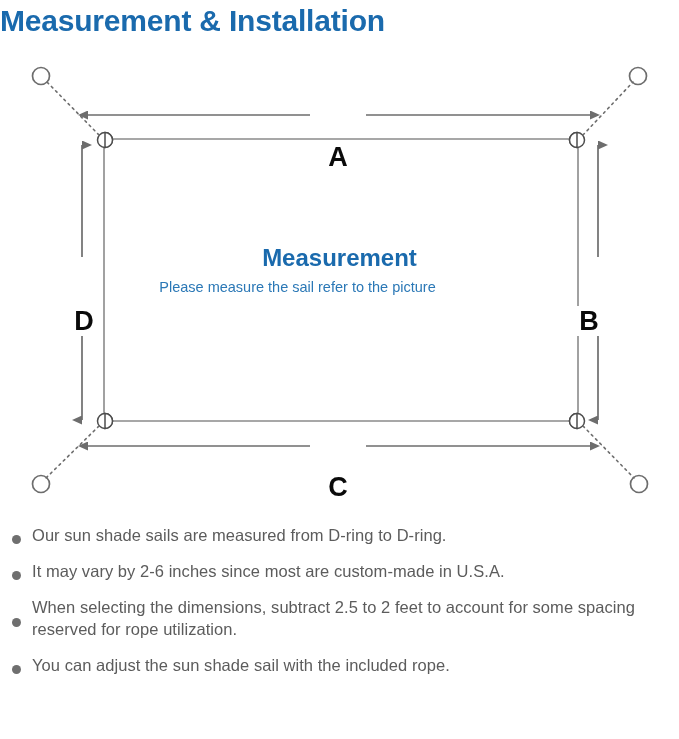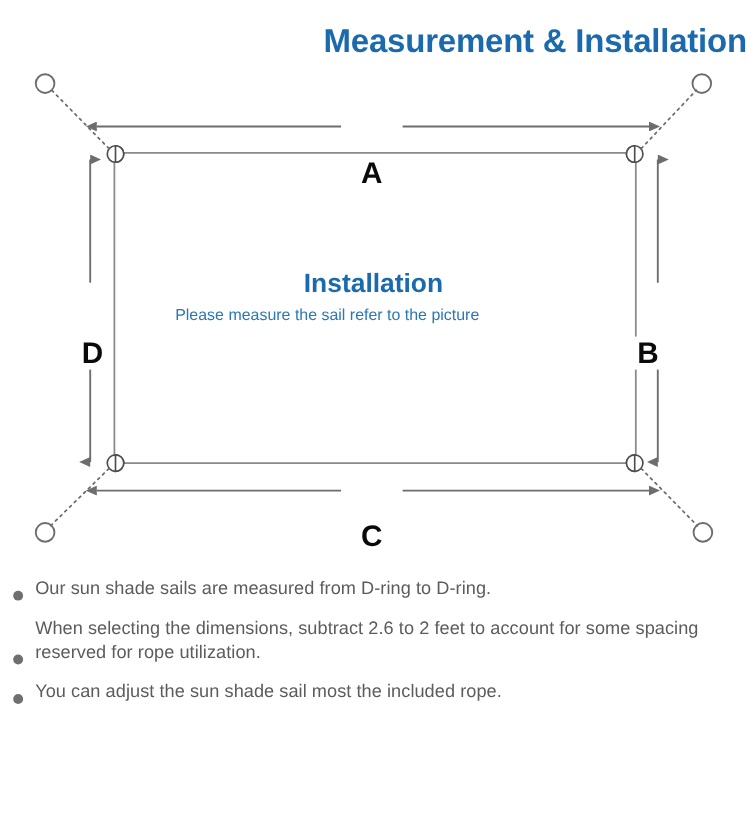--- a/index.html
+++ b/index.html
@@ -8,27 +8,27 @@
     background:#ffffff;
     font-family:"Liberation Sans", sans-serif;
     overflow:hidden;
     position:relative;
   }
   #page{position:relative;width:679px;height:739px;}
 
   .title{
     position:absolute;
     left:0;top:0;width:679px;
-    text-align:right;
+    text-align:left;
     font-size:30px;
     font-weight:bold;
     color:#1a6aad;
     letter-spacing:-0.2px;
     line-height:38px;
-    padding-top:19px;
+    padding-top:2px;
     box-sizing:border-box;
   }
 
   .diagram{
     position:absolute;
     left:0;top:44px;
     width:679px;height:470px;
   }
   .diagram svg{display:block;}
 
@@ -65,21 +65,21 @@
   .dim-d{left:66px;top:262px;width:36px;}
 
   .notes{
     position:absolute;
     left:0;top:524px;
     width:679px;
   }
   .note-item{
     position:relative;
     display:flex;
-    align-items:flex-end;
+    align-items:center;
     padding:0 14px 0 12px;
     margin-bottom:14px;
   }
   .note-bullet{
     flex:0 0 auto;
     width:9px;height:9px;
     border-radius:50%;
     background:#6f6f6f;
     margin-top:8px;
     margin-right:11px;
@@ -157,31 +157,35 @@
       <line x1="598" y1="101" x2="598" y2="213" stroke="#6d6d6d" stroke-width="1.7" marker-start="url(#ah-up)"></line>
       <line x1="598" y1="265" x2="598" y2="376" stroke="#6d6d6d" stroke-width="1.7" marker-end="url(#ah-down)"></line>
     </svg>
 
     <div class="dim-label dim-a">A</div>
     <div class="dim-label dim-b">B</div>
     <div class="dim-label dim-c">C</div>
     <div class="dim-label dim-d">D</div>
   </div>
 
-  <div class="center-title">Installation</div>
+  <div class="center-title">Measurement</div>
   <div class="center-sub">Please measure the sail refer to the picture</div>
 
   <div class="notes">
     <div class="note-item">
       <span class="note-bullet"></span>
       <span class="note-text">Our sun shade sails are measured from D-ring to D-ring.</span>
     </div>
     <div class="note-item">
       <span class="note-bullet"></span>
-      <span class="note-text">When selecting the dimensions, subtract 2.6 to 2 feet to account for some spacing reserved for rope utilization.</span>
+      <span class="note-text">It may vary by 2-6 inches since most are custom-made in U.S.A.</span>
     </div>
     <div class="note-item">
       <span class="note-bullet"></span>
-      <span class="note-text">You can adjust the sun shade sail most the included rope.</span>
+      <span class="note-text">When selecting the dimensions, subtract 2.5 to 2 feet to account for some spacing reserved for rope utilization.</span>
+    </div>
+    <div class="note-item">
+      <span class="note-bullet"></span>
+      <span class="note-text">You can adjust the sun shade sail with the included rope.</span>
     </div>
   </div>
 
 </div>
 
 </body></html>

